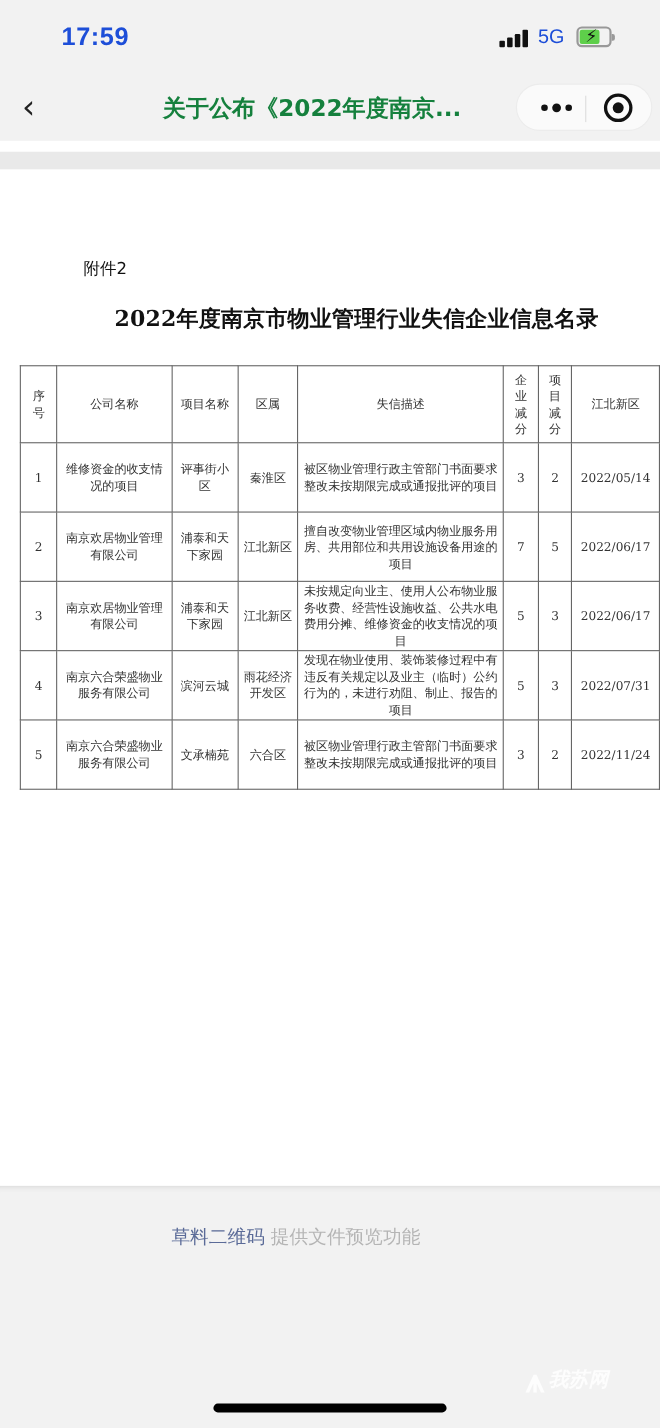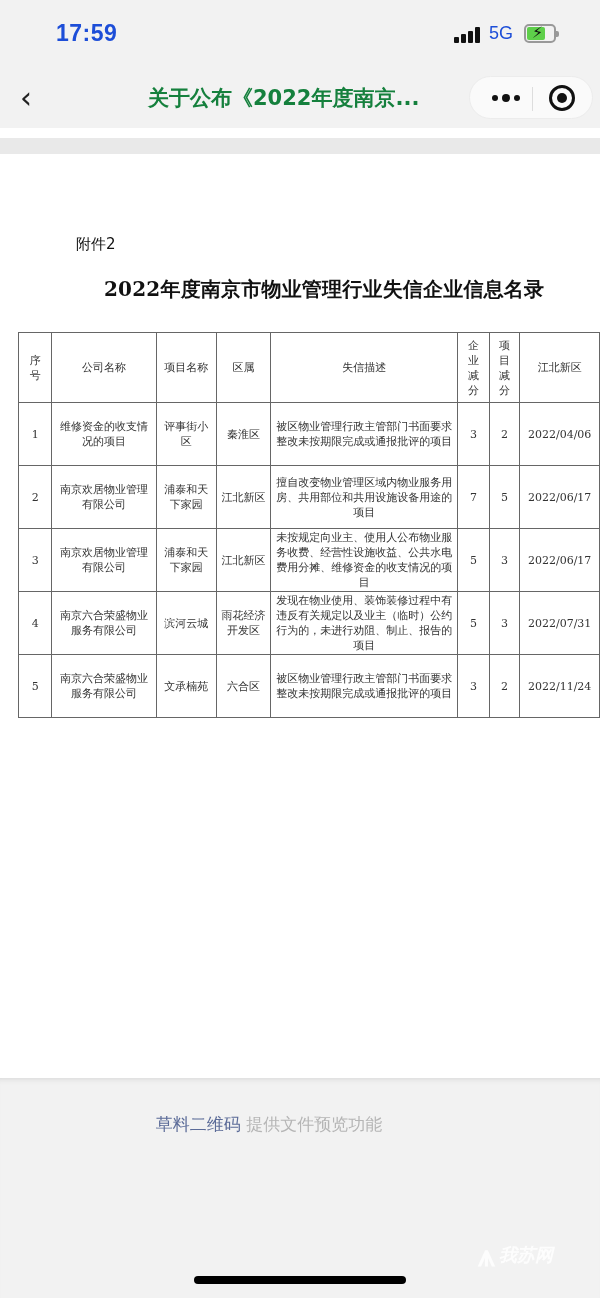--- a/index.html
+++ b/index.html
@@ -113,21 +113,21 @@
     </thead>
     <tbody>
       <tr>
         <td>1</td>
         <td>维修资金的收支情况的项目</td>
         <td>评事街小区</td>
         <td>秦淮区</td>
         <td>被区物业管理行政主管部门书面要求整改未按期限完成或通报批评的项目</td>
         <td>3</td>
         <td>2</td>
-        <td>2022/04/06</td>
+        <td>2022/05/14</td>
       </tr>
       <tr>
         <td>2</td>
         <td>南京欢居物业管理有限公司</td>
         <td>浦泰和天下家园</td>
         <td>江北新区</td>
         <td>擅自改变物业管理区域内物业服务用房、共用部位和共用设施设备用途的项目</td>
         <td>7</td>
         <td>5</td>
         <td>2022/06/17</td>

